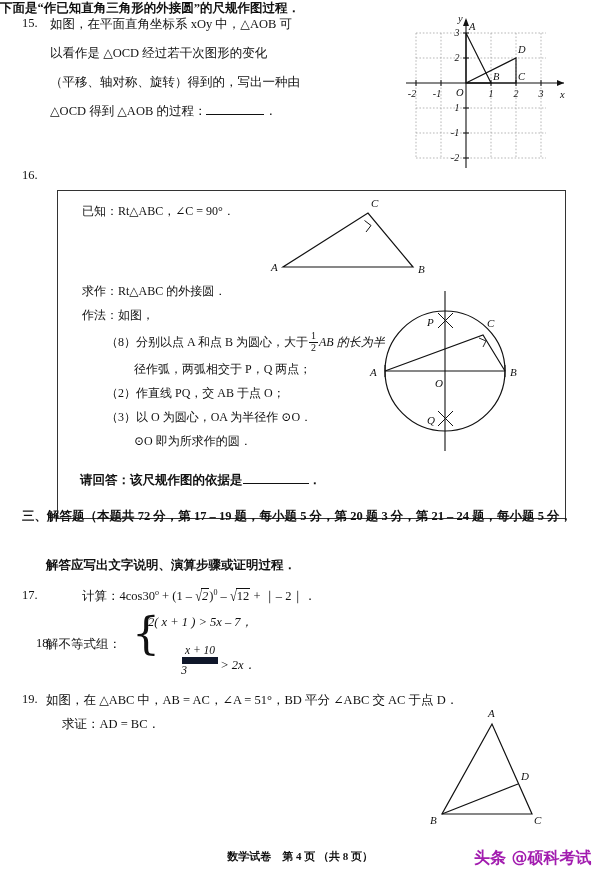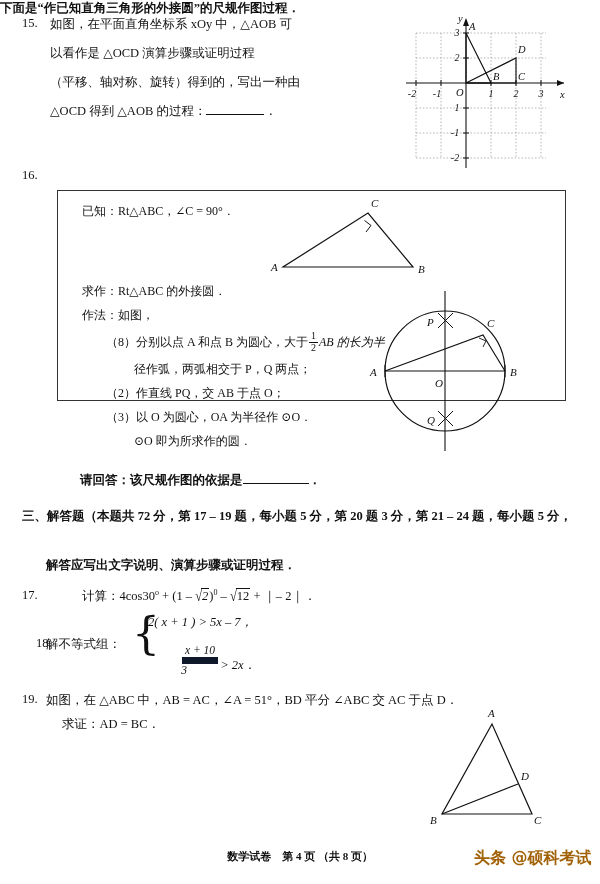--- a/index.html
+++ b/index.html
@@ -26,21 +26,21 @@
   #q15-l2{top:45px;}
   #q15-l3{top:74px;}
   #q15-l4{top:103px;}
 
   
   #fig-coord{position:absolute;left:398px;top:8px;width:180px;height:165px;}
 
   
   #q16-num{left:22px;top:168px;}
   #q16-title{left:42px;top:168px;font-weight:bold;font-size:12.5px;}
-  #box16{position:absolute;left:57px;top:190px;width:509px;height:211px;border:1px solid #333;box-sizing:border-box;}
+  #box16{position:absolute;left:57px;top:190px;width:509px;height:329px;border:1px solid #333;box-sizing:border-box;}
   .b16{position:absolute;font-size:12px;white-space:nowrap;}
   #b16-given{left:24px;top:12px;}
   #b16-find{left:24px;top:92px;}
   #b16-method{left:24px;top:116px;}
   #b16-s1a{left:48px;top:140px;}
   #b16-s1b{left:76px;top:170px;}
   #b16-s2{left:48px;top:194px;}
   #b16-s3{left:48px;top:218px;}
   #b16-s3b{left:76px;top:242px;}
   .frac{display:inline-block;vertical-align:-0.42em;text-align:center;font-size:10px;line-height:1.05;margin:0 1px;}
@@ -76,33 +76,33 @@
   .fracB .den{display:block;padding:0 3px;}
 
   
   #q19-num{left:22px;top:692px;}
   #q19-l1{position:absolute;left:46px;top:692px;font-size:12.5px;white-space:nowrap;}
   #q19-l2{position:absolute;left:62px;top:716px;font-size:12.5px;white-space:nowrap;}
   #fig-tri19{position:absolute;left:420px;top:702px;width:150px;height:135px;}
 
   
   #footer{position:absolute;left:0;top:849px;width:600px;text-align:center;font-size:11px;font-weight:bold;}
-  #watermark{position:absolute;left:474px;top:848px;font-size:16px;font-weight:bold;color:#a16207;letter-spacing:0px;
+  #watermark{position:absolute;left:474px;top:848px;font-size:16px;font-weight:bold;color:#a21caf;letter-spacing:0px;
              font-family:"DejaVu Sans","Liberation Sans",sans-serif;}
 
   svg text{font-family:"Liberation Serif","DejaVu Serif",serif;font-style:italic;}
 </style>
 </head>
 <body>
 
 <div class="page">
 
   <div class="qnum" id="q15-num">15.</div>
   <div class="ln q15line" id="q15-l1">如图，在平面直角坐标系 xOy 中，△AOB 可</div>
-  <div class="ln q15line" id="q15-l2">以看作是 △OCD 演算步骤或证明过程</div>
+  <div class="ln q15line" id="q15-l2">以看作是 △OCD 经过若干次图形的变化</div>
   <div class="ln q15line" id="q15-l3">（平移、轴对称、旋转）得到的，写出一种由</div>
   <div class="ln q15line" id="q15-l4">
     <span>△OCD 得到 △AOB 的过程：</span><span class="blank" style="width:58px"></span><span>．</span>
   </div>
 
   <svg id="fig-coord" viewBox="0 0 180 165">
 
     <g stroke="#999" stroke-width="0.7" stroke-dasharray="1.6,1.8" fill="none">
       <line x1="18" y1="25" x2="148" y2="25"></line>
       <line x1="18" y1="50" x2="148" y2="50"></line>

